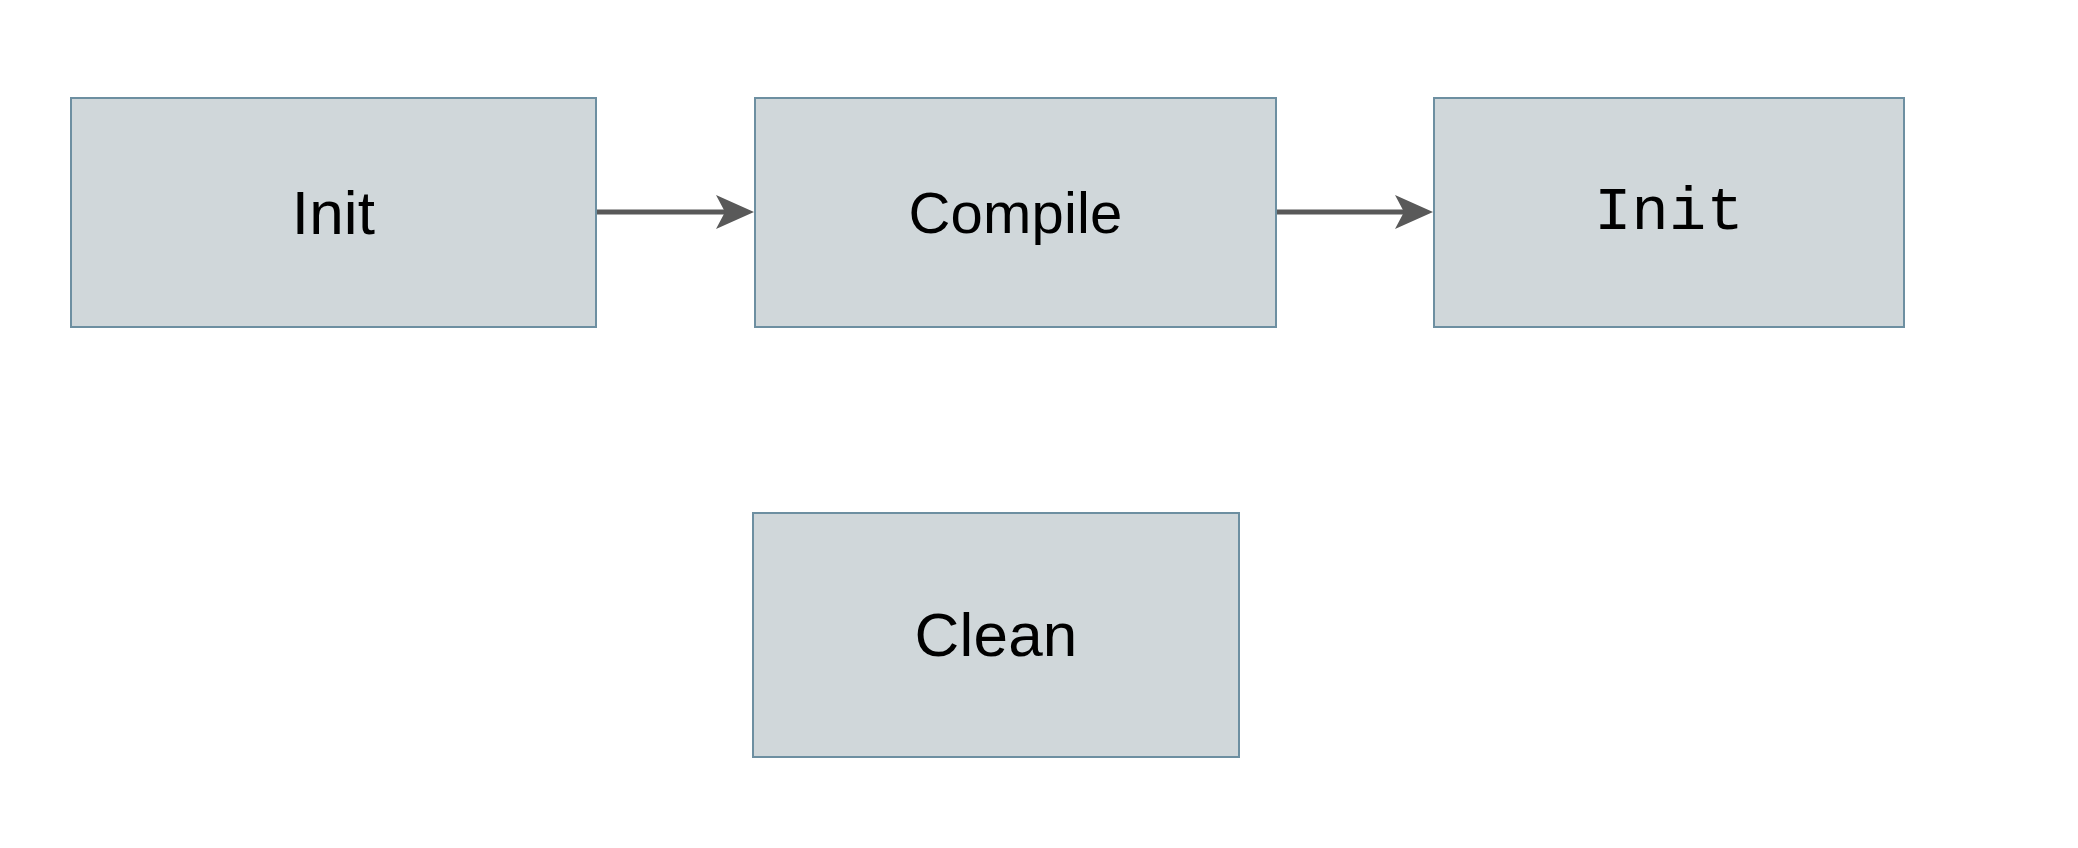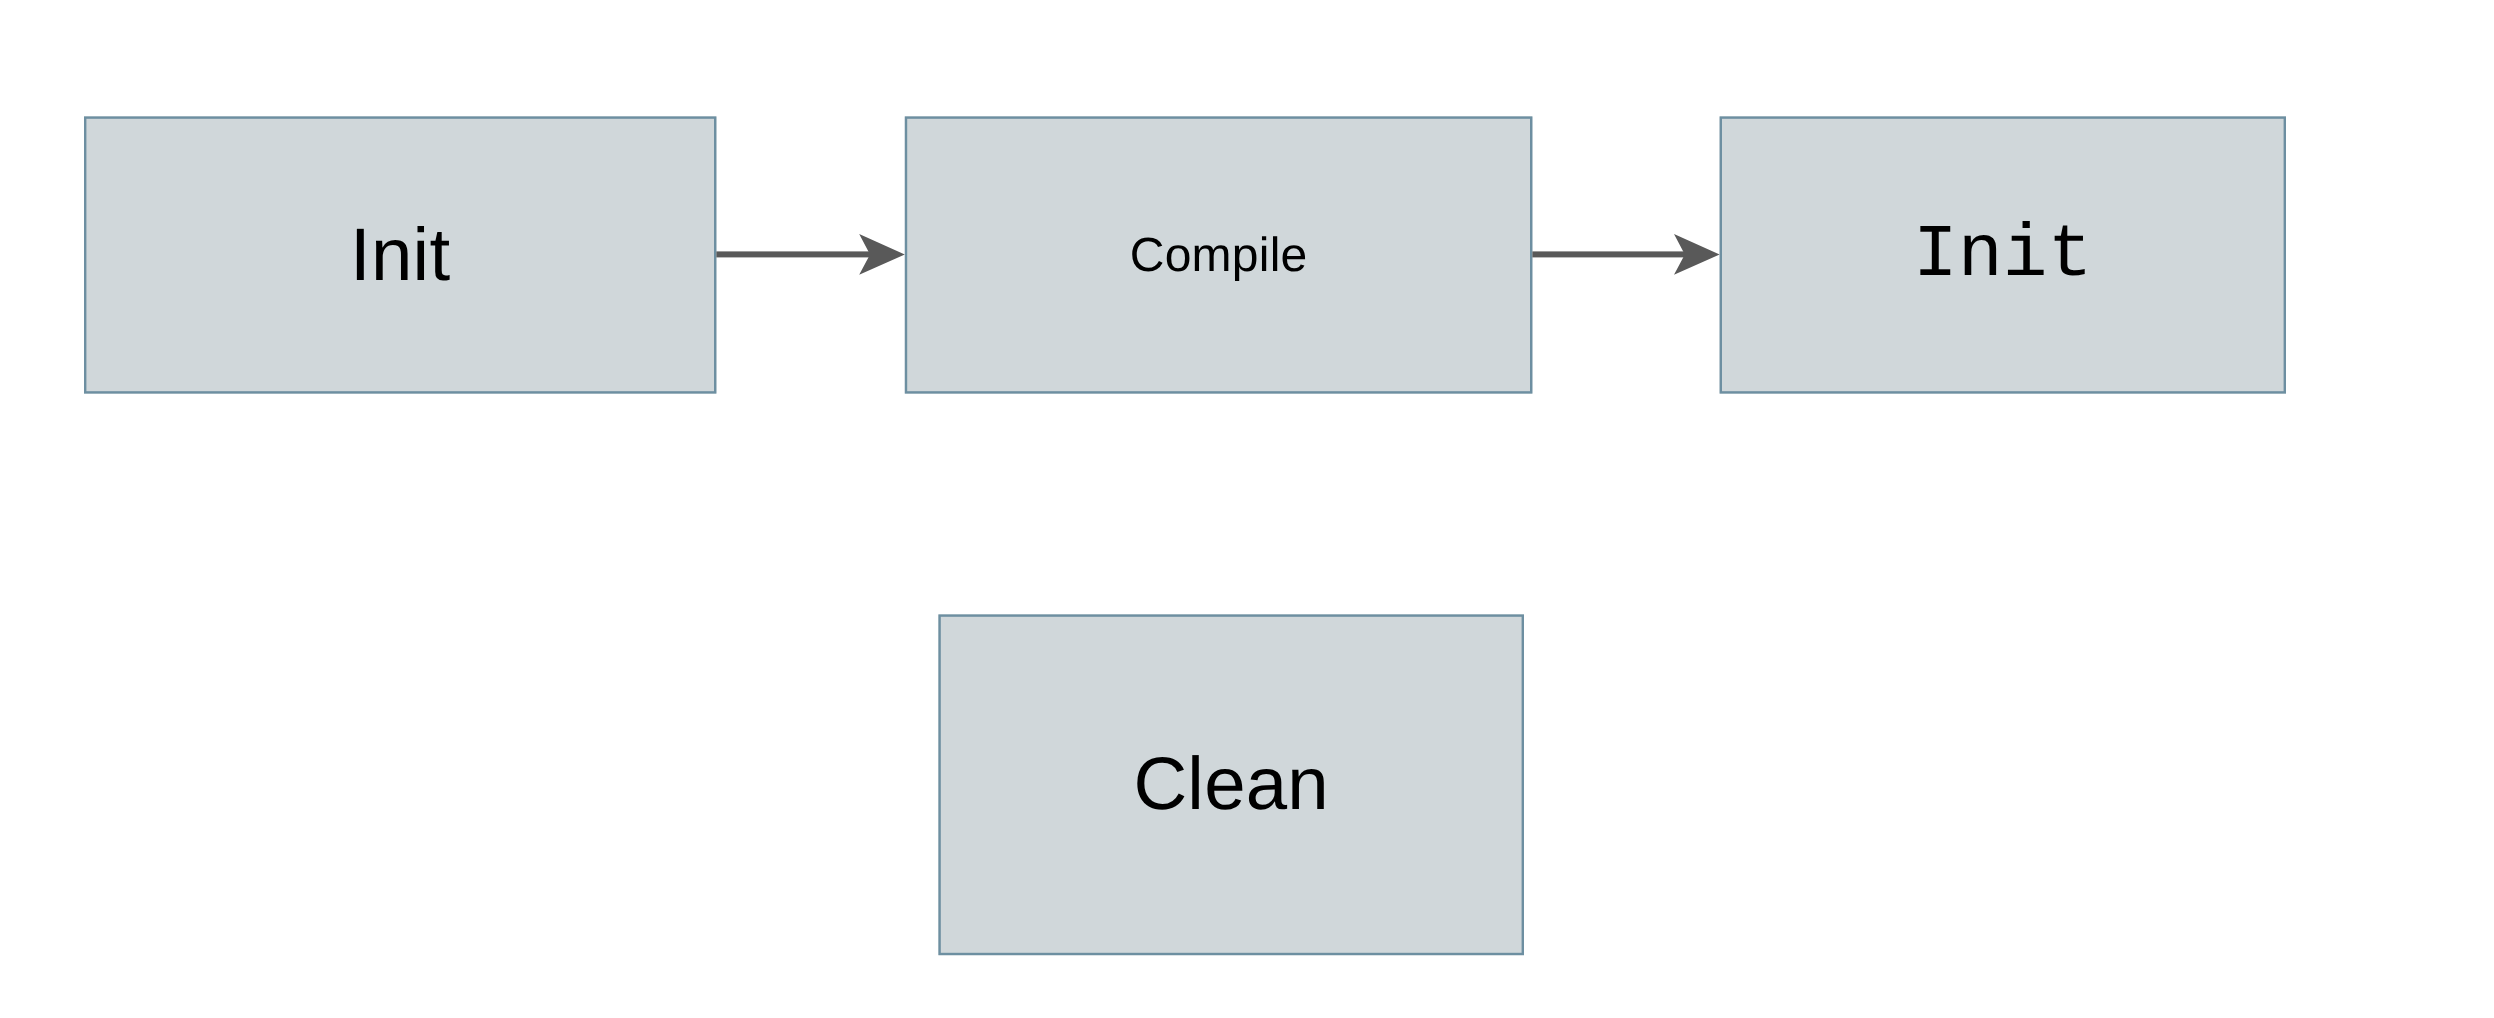--- a/index.html
+++ b/index.html
@@ -49,28 +49,28 @@
 </head>
 <body>
 
 <div id="canvas" style="width: 2078px; height: 848px; background: rgb(255, 255, 255);">
 
   <div class="node" id="node-dist" style="left: 70px; top: 97px; width: 527px; height: 231px; background: rgb(208, 215, 218); border: 2px solid rgb(109, 143, 161);">
     <span class="node-label" style="font-size: 62px; color: rgb(0, 0, 0);">Init</span>
   </div>
 
   <div class="node" id="node-compile" style="left: 754px; top: 97px; width: 523px; height: 231px; background: rgb(208, 215, 218); border: 2px solid rgb(109, 143, 161);">
-    <span class="node-label" style="font-size: 40px; color: rgb(0, 0, 0);">Compile</span>
+    <span class="node-label" style="font-size: 58px; color: rgb(0, 0, 0);">Compile</span>
   </div>
 
   <div class="node" id="node-init" style="left: 1433px; top: 97px; width: 472px; height: 231px; background: rgb(208, 215, 218); border: 2px solid rgb(109, 143, 161);">
     <span class="node-label" style="font-size: 62px; color: rgb(0, 0, 0); font-family: Liberation Mono, monospace;">Init</span>
   </div>
 
-  <div class="node" id="node-clean" style="left: 752px; top: 512px; width: 488px; height: 284px; background: rgb(208, 215, 218); border: 2px solid rgb(109, 143, 161); margin-left: 30px;">
+  <div class="node" id="node-clean" style="left: 752px; top: 512px; width: 488px; height: 246px; background: rgb(208, 215, 218); border: 2px solid rgb(109, 143, 161);">
     <span class="node-label" style="font-size: 62px; color: rgb(0, 0, 0);">Clean</span>
   </div>
 
   <div class="edge" id="edge-dist-to-compile" style="left: 597px; top: 188px; width: 157px; height: 48px;">
     <svg width="157" height="48" viewBox="0 0 157 48" preserveAspectRatio="none">
       <g class="edge-art">
           <rect x="0" y="21.5" width="130" height="5" fill="#595959"></rect>
           <path d="M 157 24 L 119 7 L 128 24 L 119 41 Z" fill="#595959"></path>
         </g>
     </svg>

